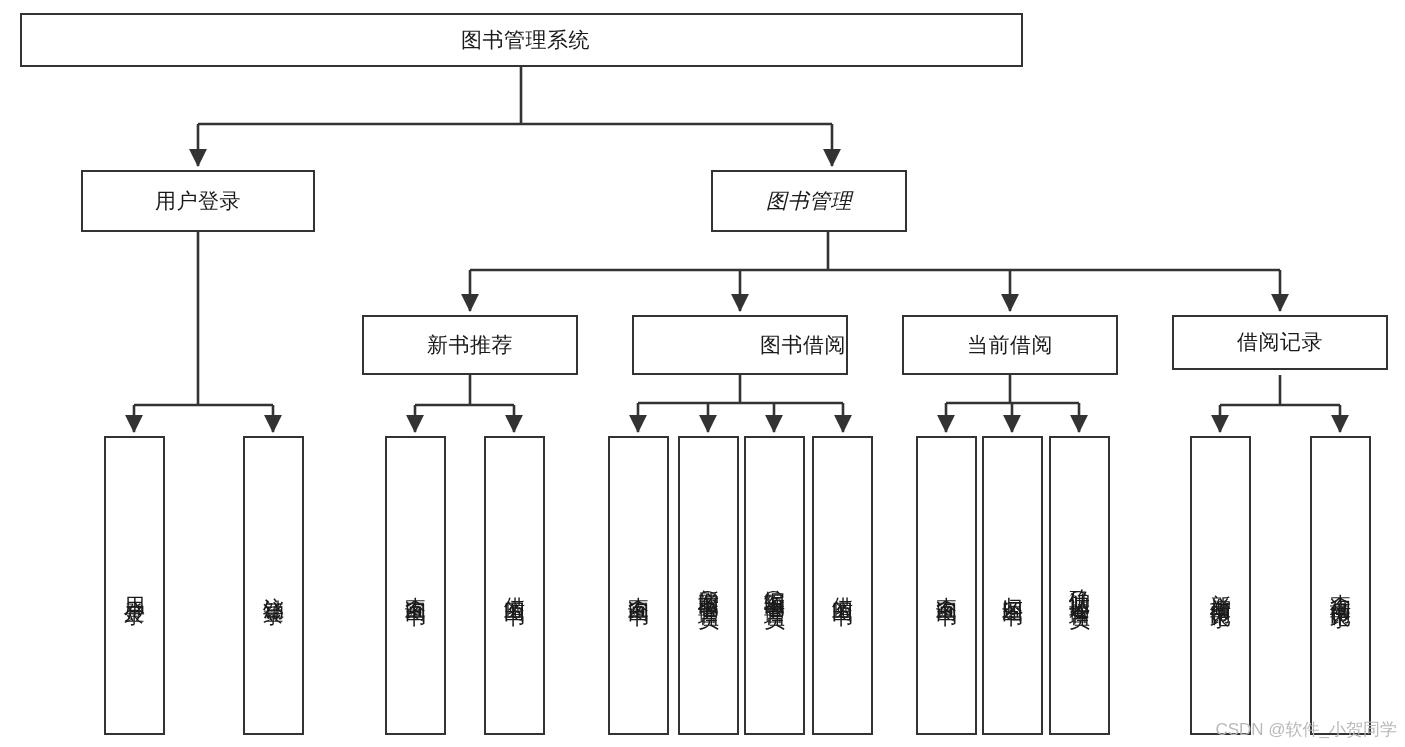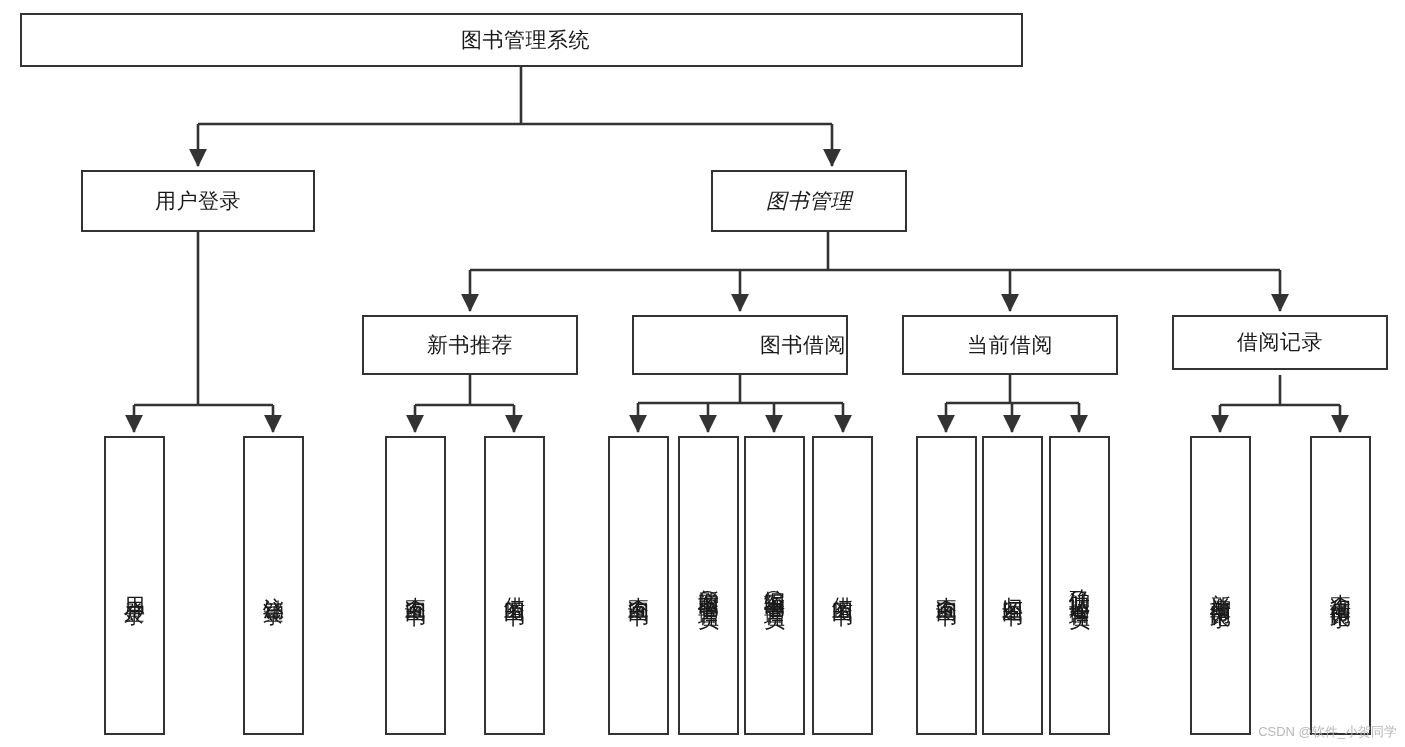--- a/index.html
+++ b/index.html
@@ -43,21 +43,21 @@
     writing-mode: vertical-rl;
     text-orientation: upright;
     letter-spacing: 3px;
     font-size: 21px;
   }
   .watermark {
     position: absolute;
     right: 8px;
     bottom: 6px;
     color: #b9b9b9;
-    font-size: 13px;
+    font-size: 17px;
     z-index: 3;
     white-space: nowrap;
   }
 </style>
 </head>
 <body>
 
 <div id="canvas">
 
   <svg id="edges" viewBox="0 0 1405 747" xmlns="http://www.w3.org/2000/svg">

